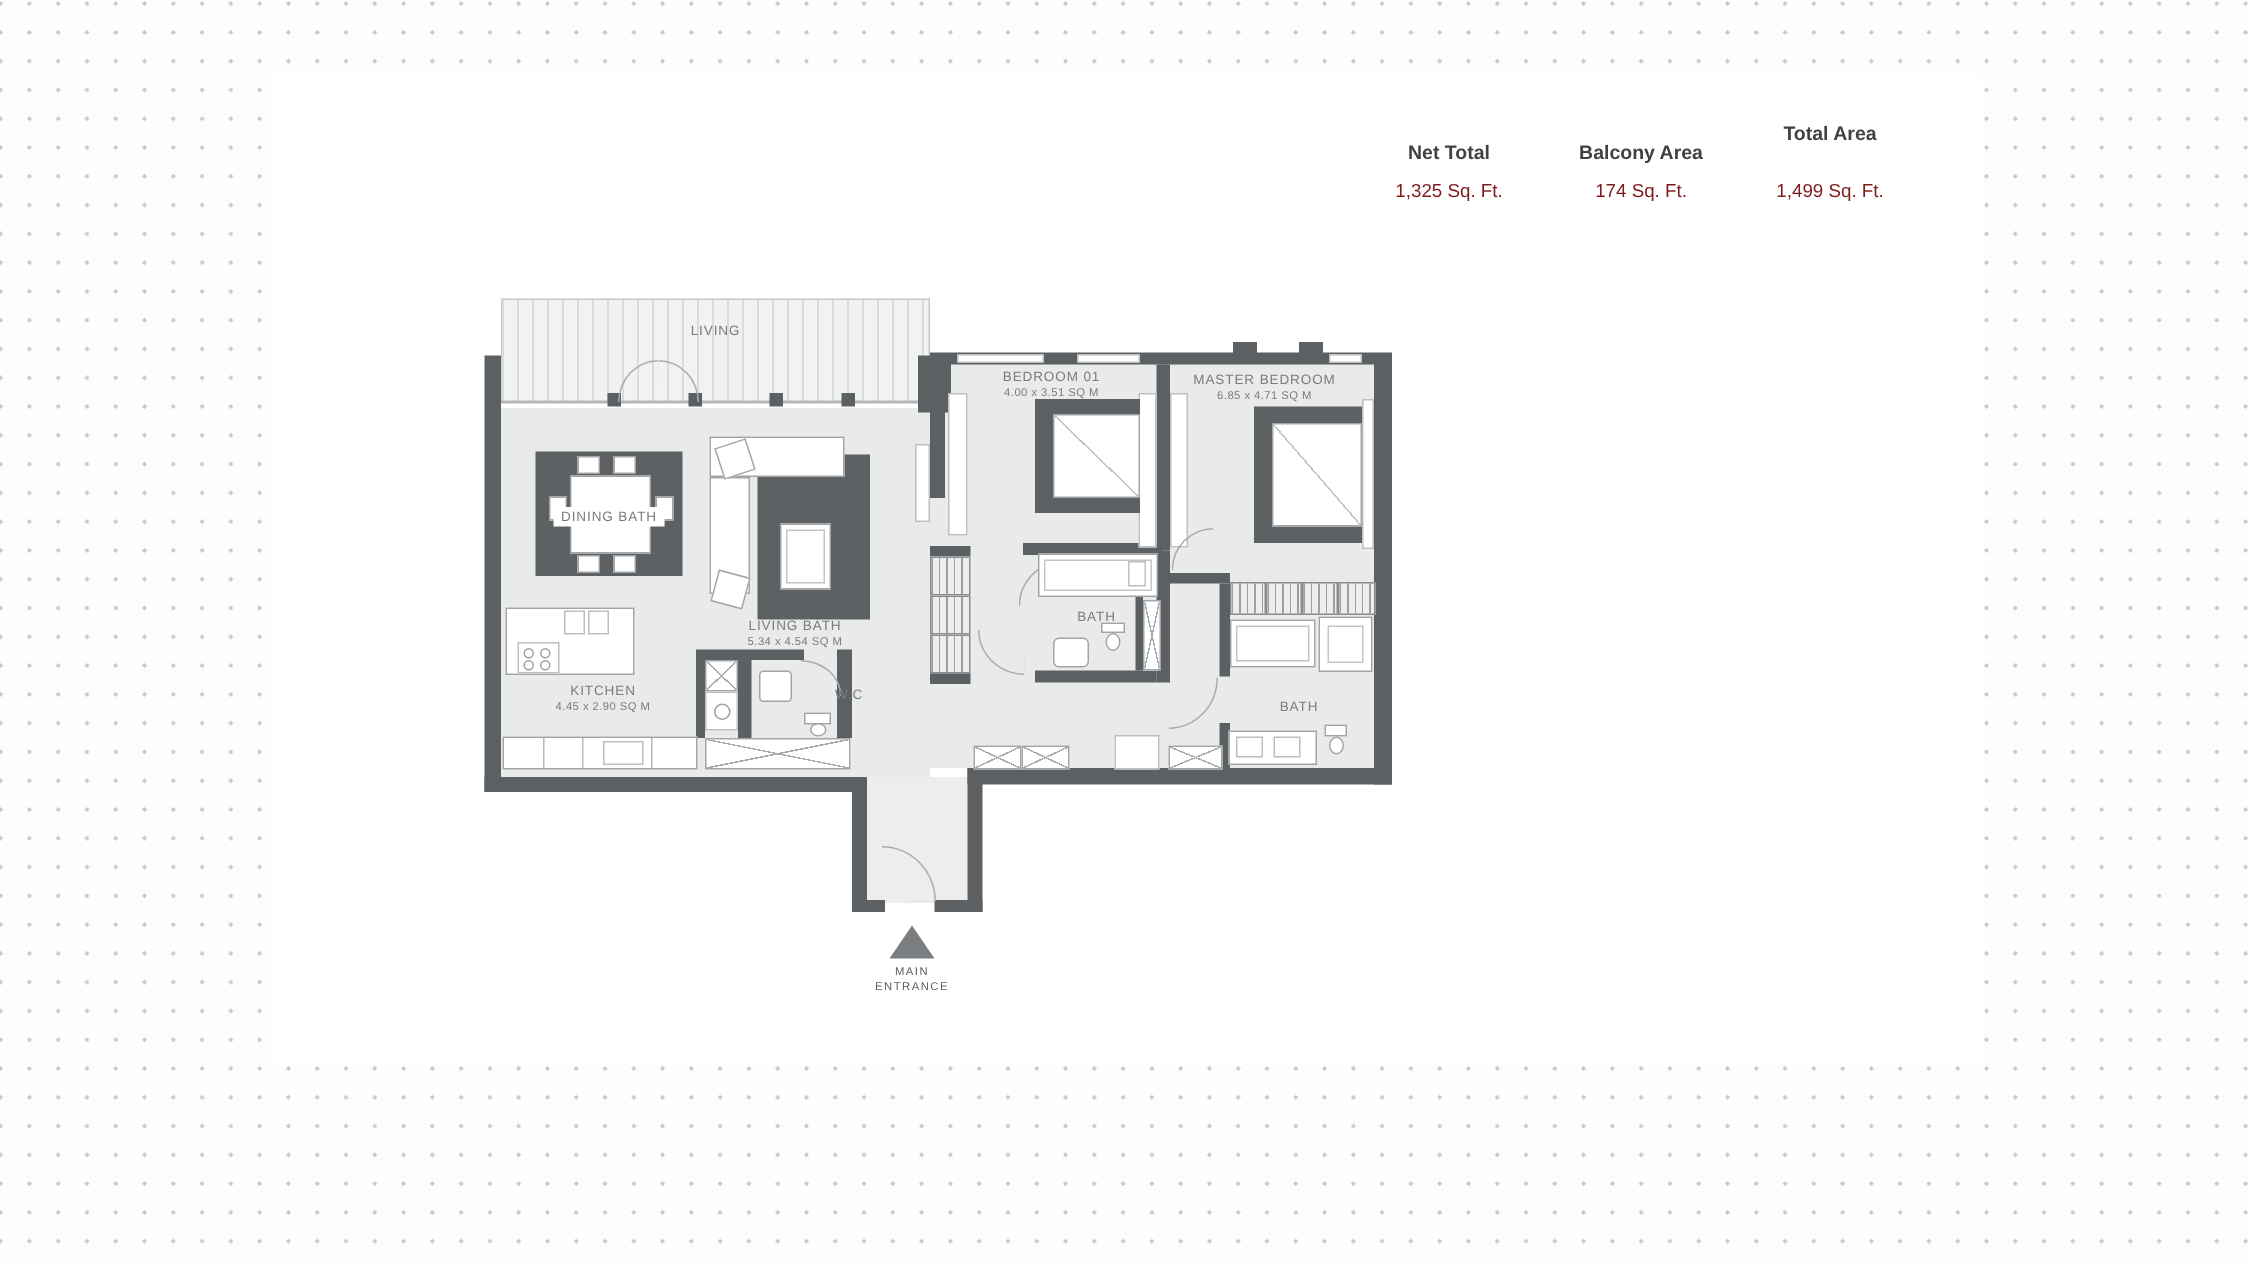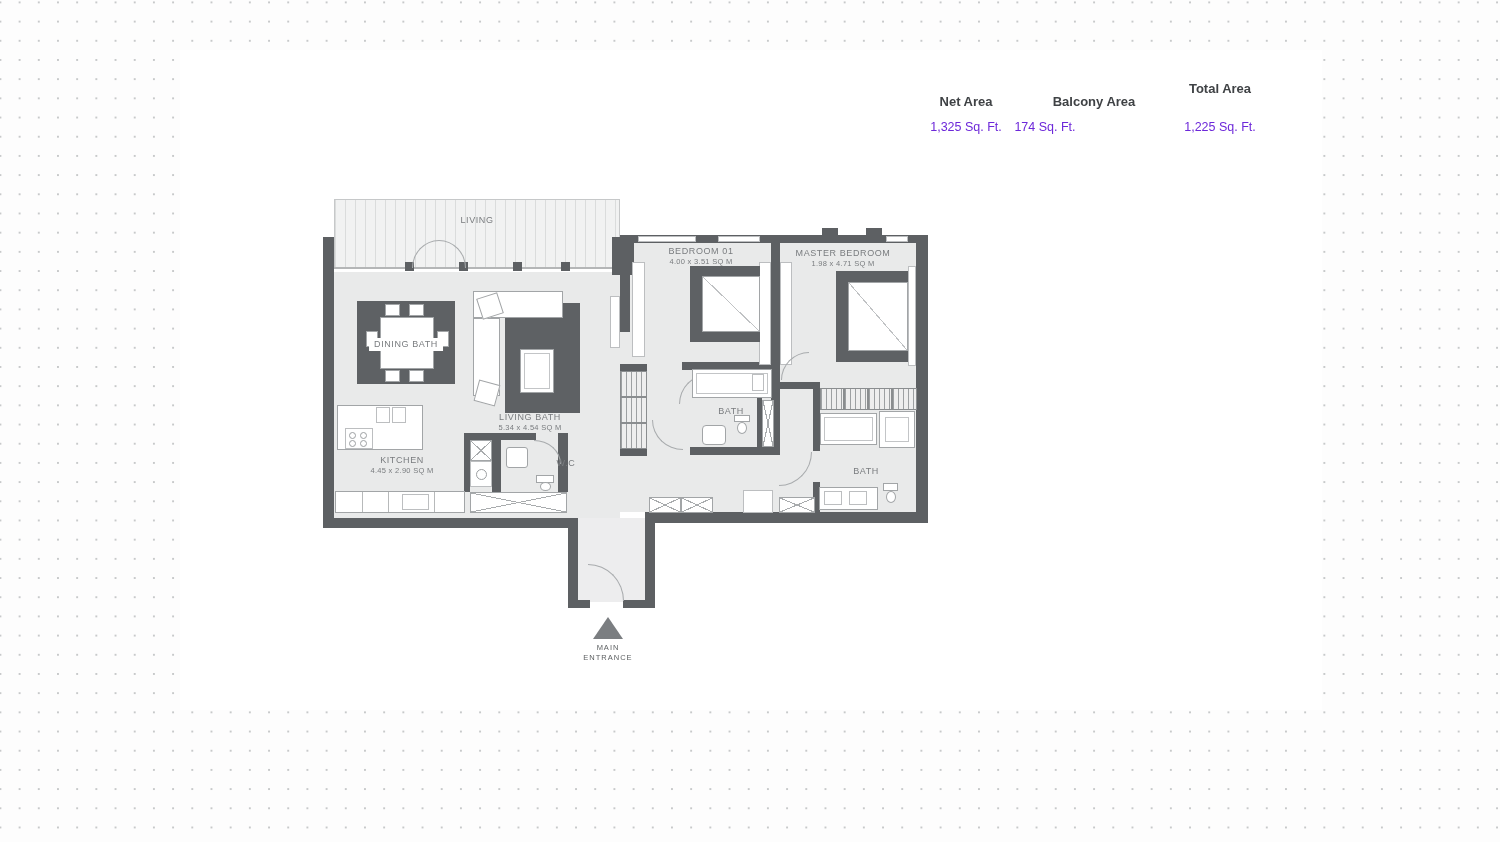--- a/index.html
+++ b/index.html
@@ -40,39 +40,39 @@
   .arc-br{border-right-width:1px;border-bottom-width:1px;border-bottom-right-radius:100%;}
   .circ{border-radius:50%;}
   .lbl{position:absolute;transform:translateX(-50%);font-size:9px;letter-spacing:.6px;
     color:var(--label);white-space:nowrap;line-height:1;}
   .dims{font-size:7.5px;letter-spacing:.3px;}
   .chip{background:#fff;padding:2px 5px;}
   .balcony{position:absolute;background-color:#f1f2f2;
     background-image:repeating-linear-gradient(90deg,#dadcdc 0 1px,transparent 1px 10px);
     border:1px solid #c6c8c9;border-bottom:none;box-sizing:border-box;}
   .stat-label{position:absolute;transform:translateX(-50%);font-size:13px;font-weight:bold;color:#3f4245;white-space:nowrap;}
-  .stat-value{position:absolute;transform:translateX(-50%);font-size:12.5px;color:#6d28d9;white-space:nowrap;}
+  .stat-value{position:absolute;transform:translateX(-50%);font-size:12.5px;color:#7f1d1d;white-space:nowrap;}
   .tri{position:absolute;width:0;height:0;border-left:15px solid transparent;border-right:15px solid transparent;border-bottom:22px solid #7b7e81;}
   .vdiv{position:absolute;top:0;bottom:0;width:1px;background:#b7b9ba;}
   .hob-dot{position:absolute;width:7px;height:7px;border:1px solid #9da0a2;border-radius:50%;box-sizing:border-box;background:#fff;}
 </style>
 </head>
 <body>
 
 <div class="screen">
   <div class="dots"></div>
   <div class="panel"></div>
 
   <div>
-    <div class="stat-label" style="left:966px;top:94px">Net Area</div>
+    <div class="stat-label" style="left:966px;top:94px">Net Total</div>
     <div class="stat-value" style="left:966px;top:120px">1,325 Sq. Ft.</div>
     <div class="stat-label" style="left:1094px;top:94px">Balcony Area</div>
-    <div class="stat-value" style="left:1045px;top:120px">174 Sq. Ft.</div>
+    <div class="stat-value" style="left:1094px;top:120px">174 Sq. Ft.</div>
     <div class="stat-label" style="left:1220px;top:81px">Total Area</div>
-    <div class="stat-value" style="left:1220px;top:120px">1,225 Sq. Ft.</div>
+    <div class="stat-value" style="left:1220px;top:120px">1,499 Sq. Ft.</div>
   </div>
 
   <div>
 
     <div class="floor" style="left:334px;top:272px;width:286px;height:246px"></div>
     <div class="floor" style="left:620px;top:241px;width:298px;height:271px"></div>
     <div class="floor2" style="left:578px;top:518px;width:67px;height:84px"></div>
 
     <div class="balcony" style="left:334px;top:199px;width:286px;height:69px"></div>
     <div class="abs" style="left:334px;top:267px;width:286px;height:2px;background:#b4b6b7"></div>
@@ -181,21 +181,21 @@
 
     <div class="rug" style="left:690px;top:266px;width:70px;height:76px"></div>
     <div class="f diag" style="left:702px;top:276px;width:58px;height:56px"></div>
     <div class="lbl" style="left:701px;top:247px">BEDROOM 01</div>
     <div class="lbl dims" style="left:701px;top:258px">4.00 x 3.51 SQ M</div>
 
     <div class="rug" style="left:836px;top:271px;width:72px;height:91px"></div>
     <div class="f diag" style="left:848px;top:282px;width:60px;height:69px"></div>
     <div class="ft" style="left:908px;top:266px;width:8px;height:100px"></div>
     <div class="lbl" style="left:843px;top:249px">MASTER BEDROOM</div>
-    <div class="lbl dims" style="left:843px;top:260px">1.98 x 4.71 SQ M</div>
+    <div class="lbl dims" style="left:843px;top:260px">6.85 x 4.71 SQ M</div>
 
     <div class="f" style="left:692px;top:369px;width:80px;height:29px">
       <div class="inner"></div>
     </div>
     <div class="ft" style="left:752px;top:374px;width:12px;height:17px"></div>
     <div class="f" style="left:702px;top:425px;width:24px;height:20px;border-radius:4px"></div>
     <div class="f" style="left:734px;top:415px;width:16px;height:7px"></div>
     <div class="f circ" style="left:737px;top:422px;width:10px;height:12px"></div>
     <div class="w" style="left:757px;top:398px;width:5px;height:49px"></div>
     <div class="xbox" style="left:762px;top:400px;width:12px;height:47px"></div>

